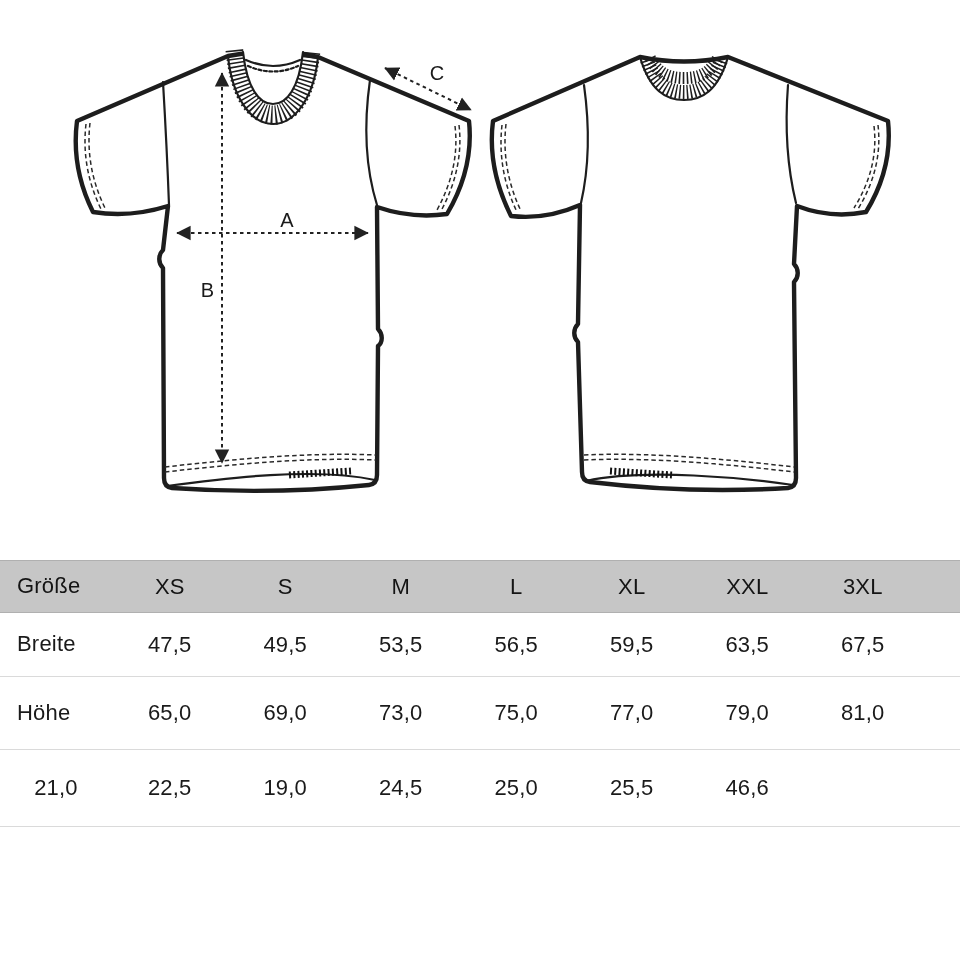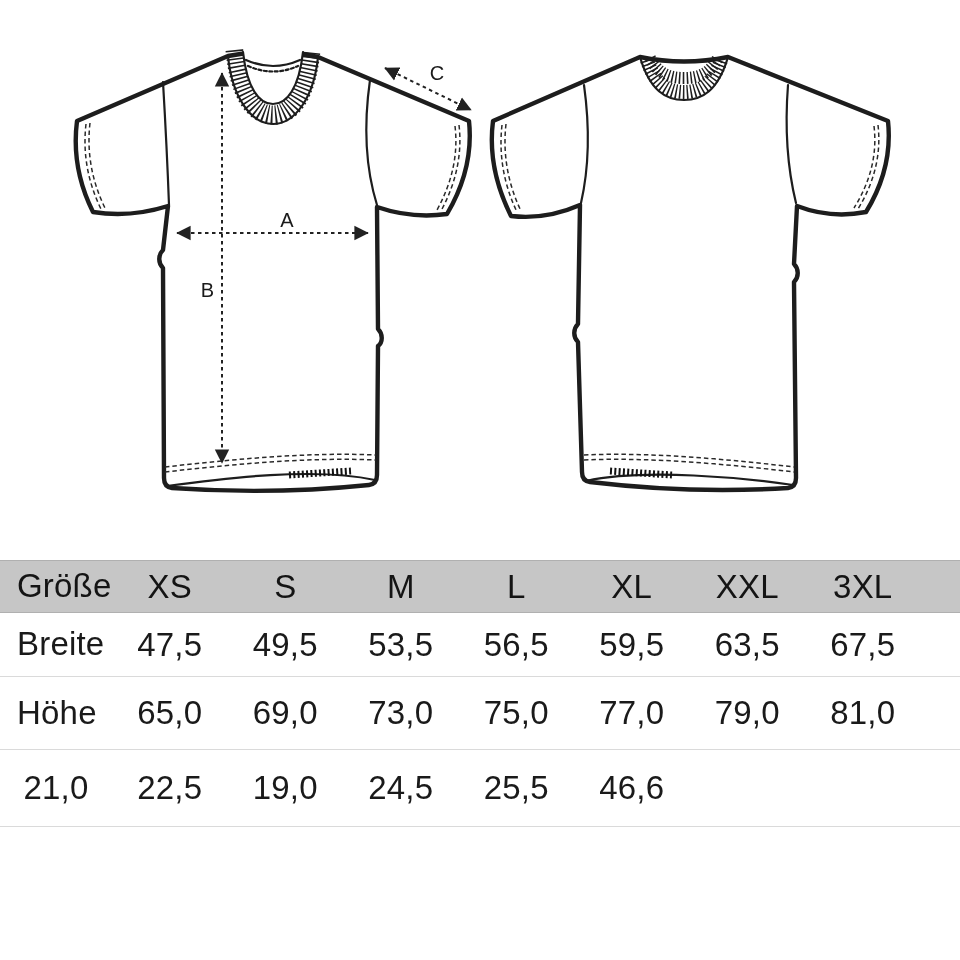--- a/index.html
+++ b/index.html
@@ -23,21 +23,21 @@
   .trow{
     display:grid;grid-template-columns:112px repeat(7,115.5px);
     align-items:center;
     border-bottom:1px solid #dadada;
     box-sizing:border-box;
   }
   .trow.r1{height:64px;}
   .trow.r2{height:73px;}
   .trow.r3{height:77px;}
   .cell{
-    font-size:33px;color:#1a1a1a;text-align:center;
+    font-size:22px;color:#1a1a1a;text-align:center;
     letter-spacing:0.2px;
   }
   .thead .cell{color:#141414;}
   .cell.label{
     text-align:left;padding-left:17px;line-height:1.12;
   }
 
   
   .outline{fill:#ffffff;stroke:#1d1d1d;stroke-width:4.4;stroke-linejoin:round;}
   .thin{fill:none;stroke:#1d1d1d;stroke-width:2.2;stroke-linecap:round;}
@@ -154,18 +154,19 @@
       <div class="cell">77,0</div>
       <div class="cell">79,0</div>
       <div class="cell">81,0</div>
     </div>
 
     <div class="trow r3">
       <div class="cell">21,0</div>
       <div class="cell">22,5</div>
       <div class="cell">19,0</div>
       <div class="cell">24,5</div>
+      <div class="cell">25,0</div>
       <div class="cell">25,5</div>
       <div class="cell">46,6</div>
     </div>
   </div>
 
 </div>
 
 </body></html>

